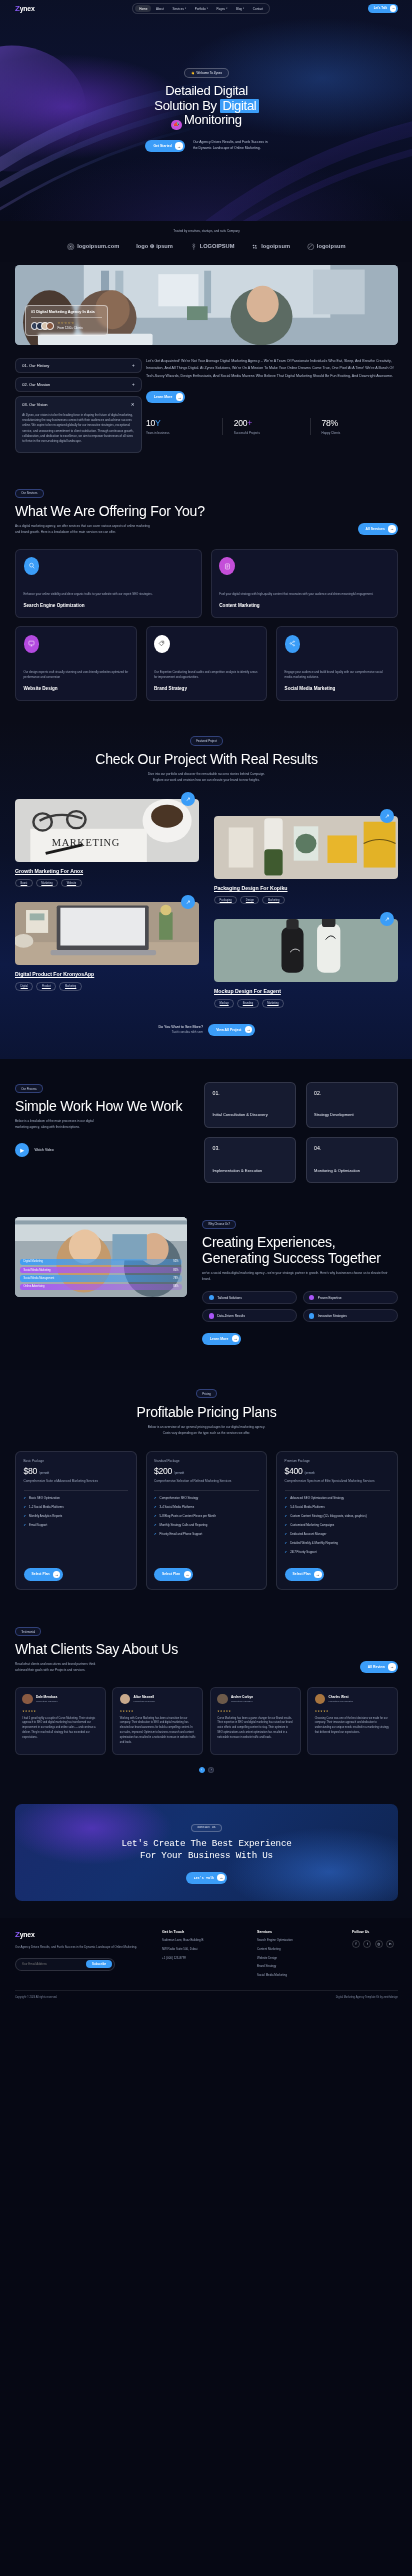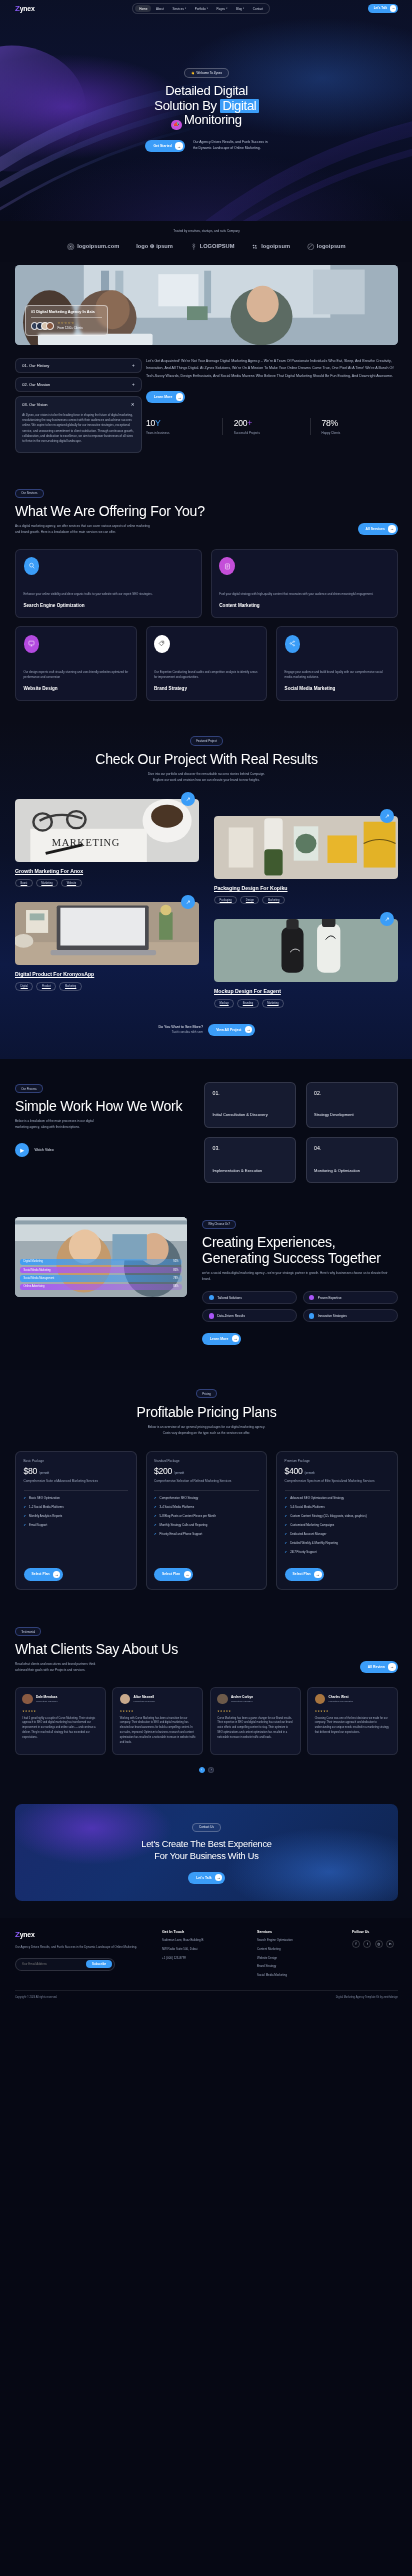--- a/index.html
+++ b/index.html
@@ -248,20 +248,21 @@
   .dot-nav.act { background:#3b9df8; border-color:#3b9df8; color:#fff; }
 
   
   .cta-sec { background:#080b18; padding:13.8px 15px 17px; }
   .cta-box {
     border-radius:6.9px; padding:16px 11.5px 17px; text-align:center;
     background:
       radial-gradient(ellipse 115px 52px at 20% 25%, rgba(124,58,237,.55), transparent 70%),
       radial-gradient(ellipse 149px 63px at 82% 70%, rgba(59,130,246,.45), transparent 70%),
       linear-gradient(135deg,#1a2a6c 0%,#13306e 40%,#0f2450 100%);
+    font-family: Liberation Mono, monospace;
   }
   .cta-box h2 { font-size:9.2px; font-weight:400; line-height:1.35; margin-top:5.7px; letter-spacing:-0.2px; }
 
   
   .footer { background:#060814; padding:12.6px 15px 0; }
   .foot-top { display:flex; gap:15px; }
   .foot-brand { width:132px; }
   .foot-desc { font-size:2.9px; line-height:1.9; color:#939db3; margin-top:5.2px; }
   .sub-row { display:flex; align-items:center; gap:0; margin-top:7.5px; border:0.6px solid rgba(255,255,255,.14);
     border-radius:11.5px; padding:1.7px 1.7px 1.7px 5.7px; width:100px; justify-content:space-between; background:#0c0f1e; }

